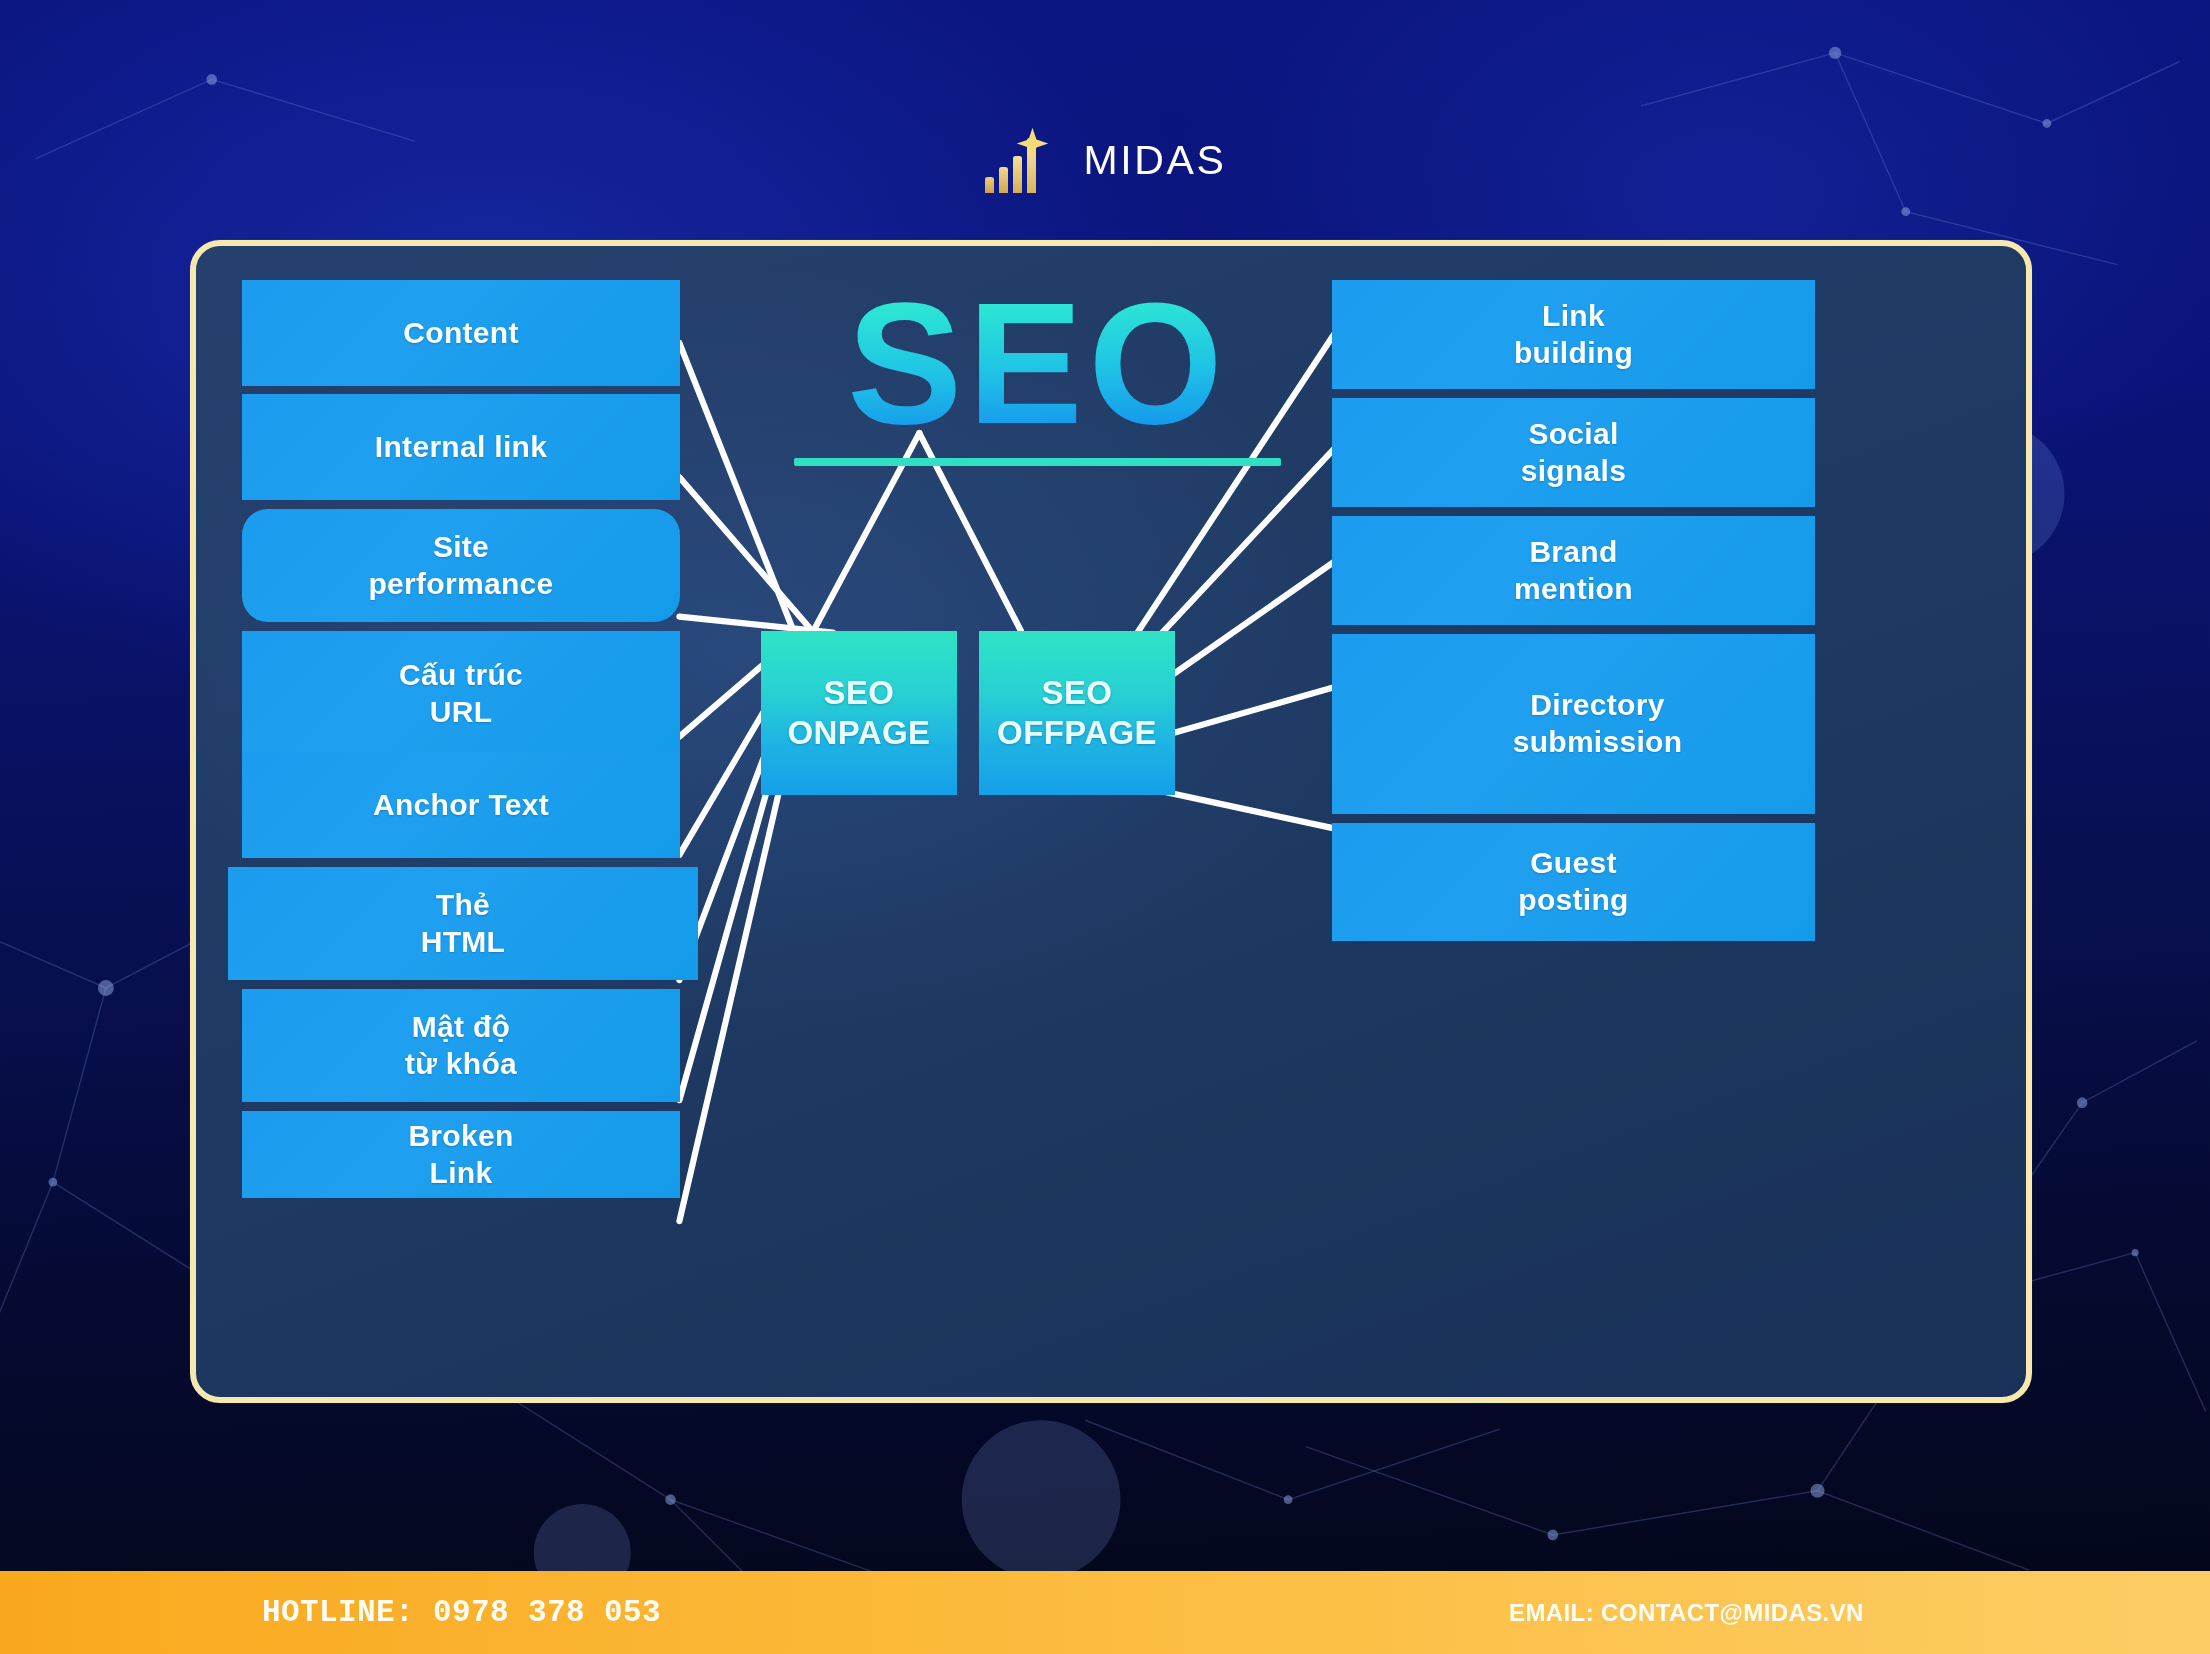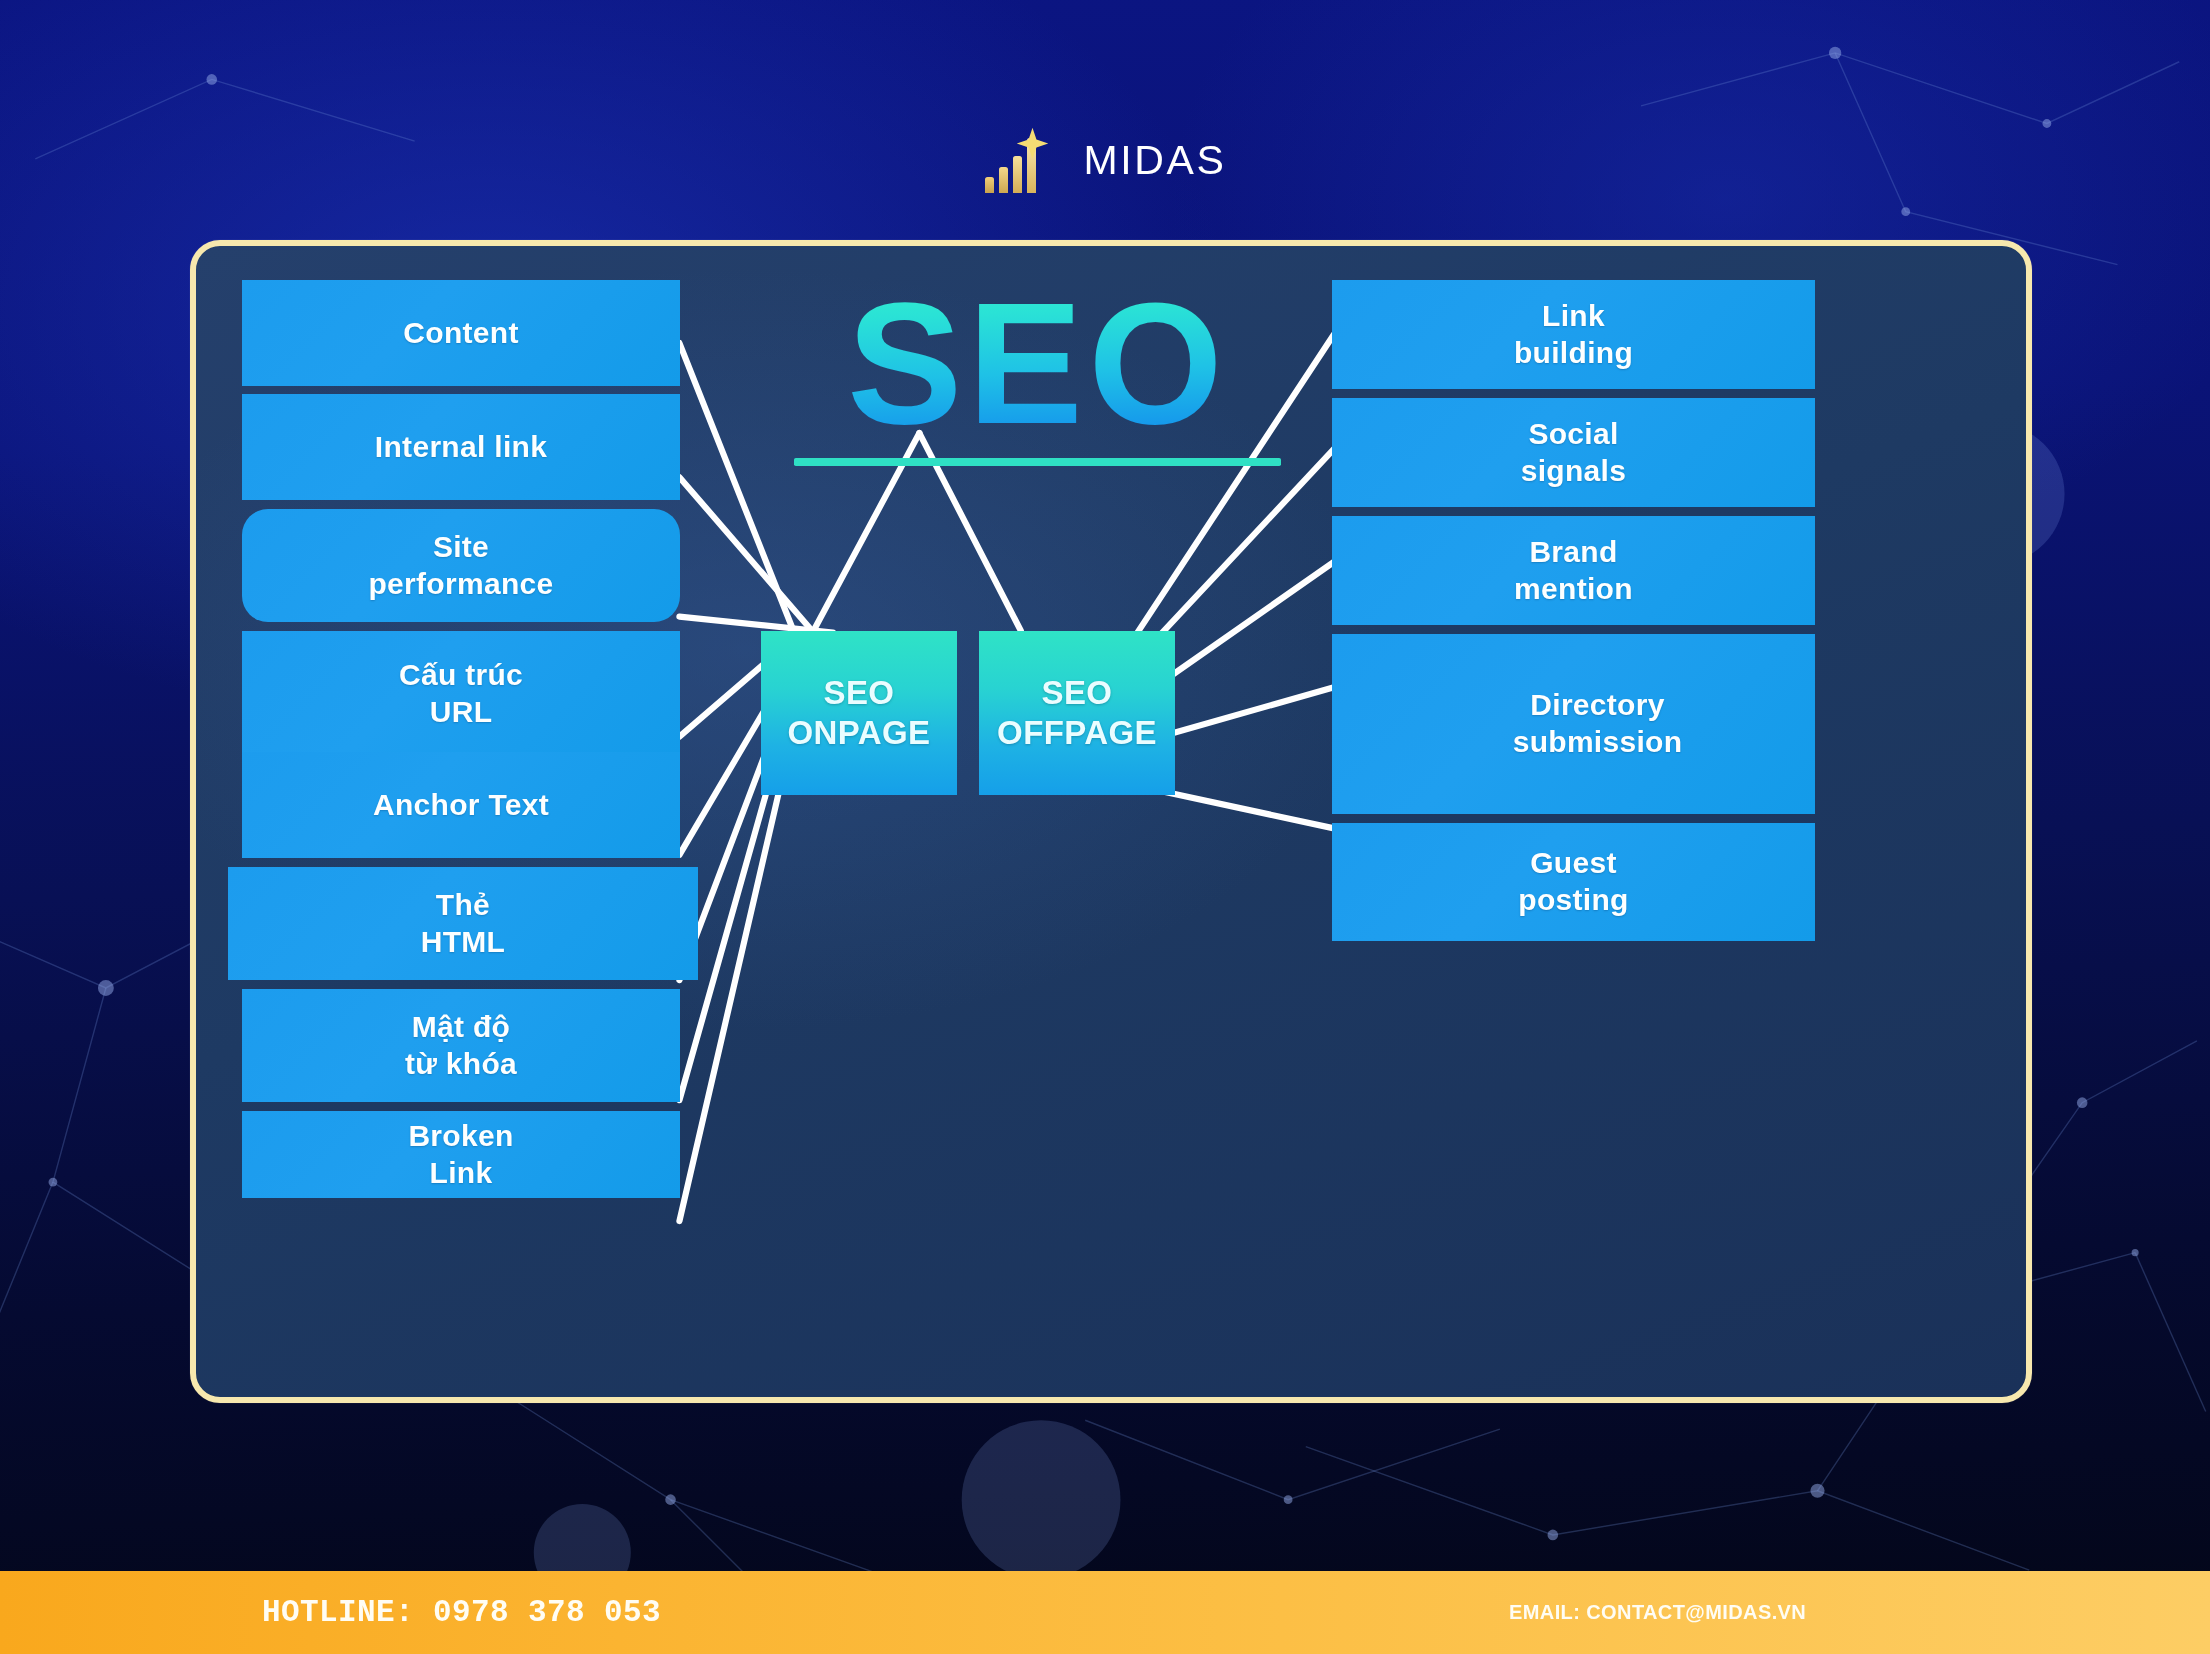--- a/index.html
+++ b/index.html
@@ -89,21 +89,21 @@
     position:absolute; left:0; bottom:0; width:2211px; height:83px; z-index:4;
     background:linear-gradient(90deg,#f9a81d 0%, #fbb431 28%, #fcbf45 58%, #fdcd64 100%);
     display:flex; align-items:center;
   }
   .footer-hotline {
     position:absolute; left:262px; color:#fffdf4; font-weight:bold;
     font-size:31px; letter-spacing:0.4px;font-family:Liberation Mono, monospace;
   }
   .footer-email {
     position:absolute; left:1509px; color:#fffdf4; font-weight:bold;
-    font-size:20px; letter-spacing:0.4px;
+    font-size:24px; letter-spacing:0.4px;
   }
 </style>
 </head>
 <body>
 
 <svg id="bg-net" viewBox="0 0 2506 1875" preserveAspectRatio="none">
   <g stroke="#6f8fd8" stroke-opacity="0.28" stroke-width="1.6" fill="none">
     <path d="M-40 1050 L120 1120 L330 1010 L470 1150"></path>
     <path d="M120 1120 L60 1340 L250 1460 L470 1150"></path>
     <path d="M250 1460 L540 1560 L760 1700 L1040 1800"></path>

